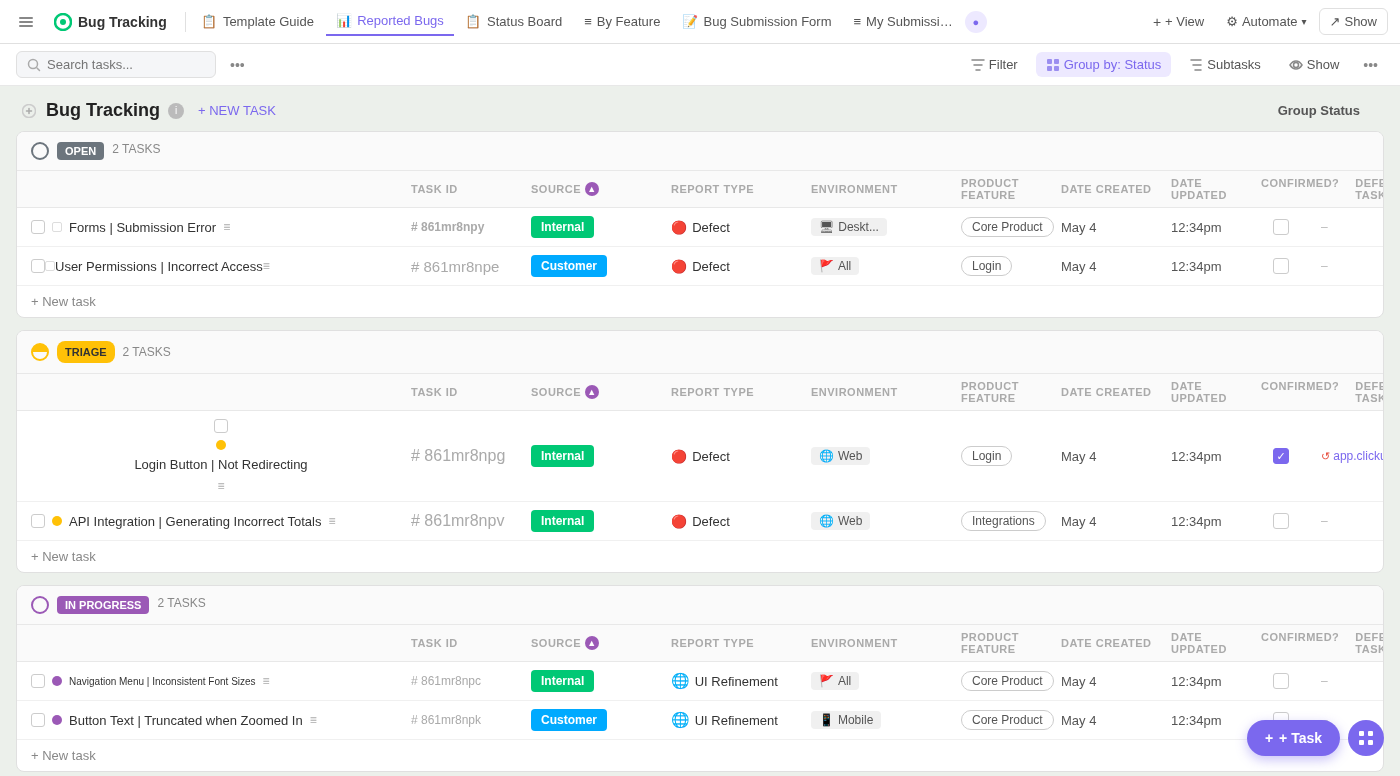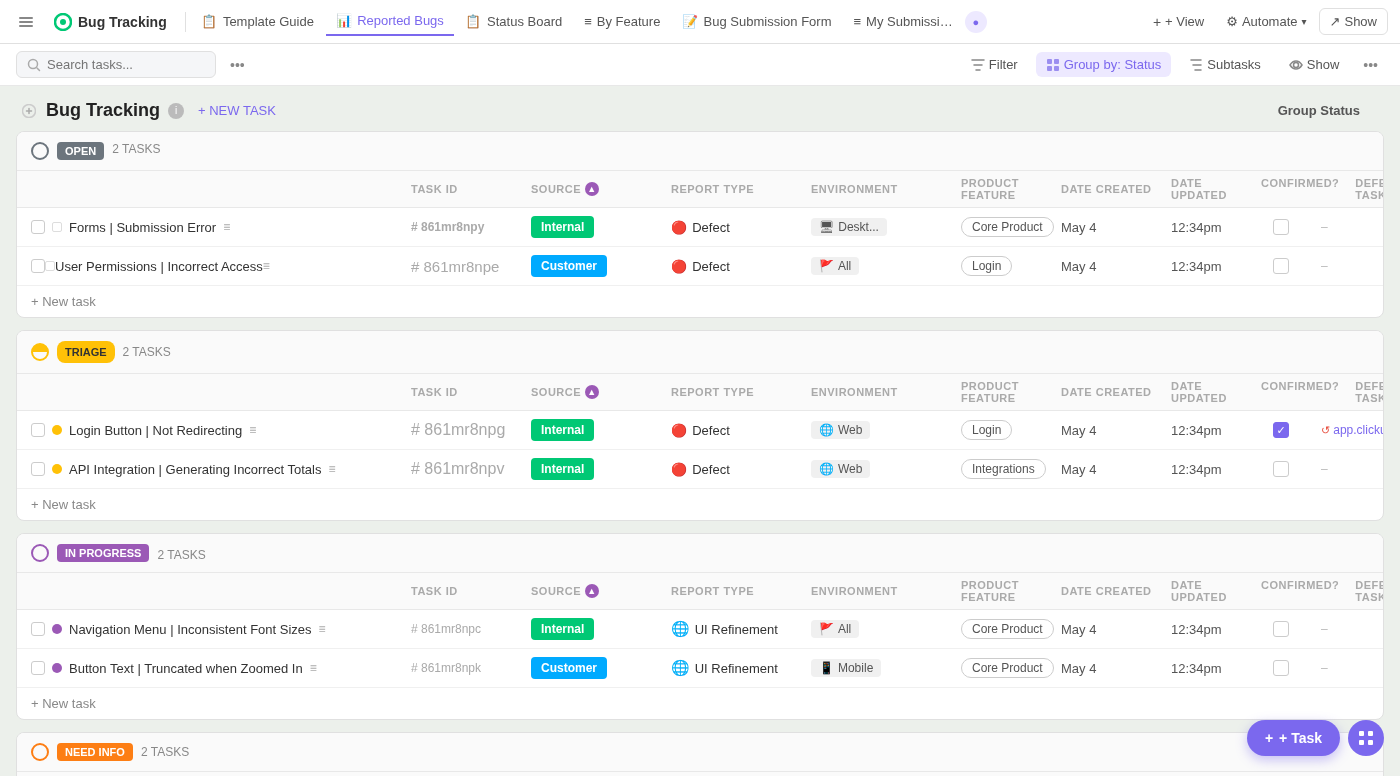--- a/index.html
+++ b/index.html
@@ -247,21 +247,21 @@
       <div style="font-size:11px;font-weight:600;color:#aaa;text-transform:uppercase;letter-spacing:0.5px;">PRODUCT FEATURE</div>
       <div style="font-size:11px;font-weight:600;color:#aaa;text-transform:uppercase;letter-spacing:0.5px;">DATE CREATED</div>
       <div style="font-size:11px;font-weight:600;color:#aaa;text-transform:uppercase;letter-spacing:0.5px;">DATE UPDATED</div>
       <div style="font-size:11px;font-weight:600;color:#aaa;text-transform:uppercase;letter-spacing:0.5px;display:flex;gap:16px;">
         <span>CONFIRMED?</span>
         <span>DEFECT TASK</span>
       </div>
     </div>
 
     <div style="display:grid;grid-template-columns:380px 120px 140px 140px 150px 100px 110px 90px 160px;align-items:center;padding:8px 14px;border-bottom:1px solid #f0f0f0;gap:0;cursor:pointer;">
-      <div style="display:flex;align-items:center;gap:7px;">
+      <div style="display:flex;align-items:center;gap:7px;flex-direction:column;">
         <div style="width:14px;height:14px;border:1px solid #ccc;border-radius:3px;cursor:pointer;flex-shrink:0;"></div>
         <span style="width:10px;height:10px;border-radius:50%;background:#ffc107;flex-shrink:0;display:inline-block;"></span>
         <span style="font-size:13px;color:#333;white-space:nowrap;overflow:hidden;text-overflow:ellipsis;max-width:270px;">Login Button | Not Redirecting</span>
         <span style="color:#aaa;font-size:12px;cursor:pointer;">≡</span>
       </div>
       <div style="font-size:16px;color:#aaa;"># 861mr8npg</div>
       <div>
         <span style="padding:4px 10px;border-radius:4px;font-size:12px;font-weight:600;color:#fff;display:inline-block;background:#00c875;">Internal</span>
       </div>
       <div style="display:flex;align-items:center;gap:5px;font-size:13px;">
@@ -325,21 +325,21 @@
         </div>
       </div>
     </div>
 
     <div style="padding:8px 14px;color:#888;font-size:13px;cursor:pointer;">
       + New task
     </div>
   </div>
   <div style="margin:0 16px 12px;border-radius:8px;background:#fff;border:1px solid #e0e0e0;overflow:hidden;">
 
-    <div style="display:flex;align-items:flex-end;gap:8px;padding:10px 14px;background:#fafafa;border-bottom:1px solid #e8e8e8;">
+    <div style="display:flex;align-items:flex-start;gap:8px;padding:10px 14px;background:#fafafa;border-bottom:1px solid #e8e8e8;">
       <div style="width:18px;height:18px;border-radius:50%;border:2px solid #9b59b6;display:flex;align-items:center;justify-content:center;cursor:pointer;flex-shrink:0;"></div>
       <span style="padding:3px 8px;border-radius:4px;font-size:11px;font-weight:700;background:#9b59b6;color:#fff;">IN PROGRESS</span>
       <span style="color:#888;font-size:12px;">2 TASKS</span>
     </div>
 
     <div style="display:grid;grid-template-columns:380px 120px 140px 140px 150px 100px 110px 90px 160px;align-items:center;padding:6px 14px;background:#fafafa;border-bottom:1px solid #e8e8e8;gap:0;">
       <div style="font-size:11px;font-weight:600;color:#aaa;text-transform:uppercase;letter-spacing:0.5px;"></div>
       <div style="font-size:11px;font-weight:600;color:#aaa;text-transform:uppercase;letter-spacing:0.5px;">TASK ID</div>
       <div style="font-size:11px;font-weight:600;color:#aaa;text-transform:uppercase;letter-spacing:0.5px;display:flex;align-items:center;gap:4px;">
         SOURCE
@@ -353,21 +353,21 @@
       <div style="font-size:11px;font-weight:600;color:#aaa;text-transform:uppercase;letter-spacing:0.5px;display:flex;gap:16px;">
         <span>CONFIRMED?</span>
         <span>DEFECT TASK</span>
       </div>
     </div>
 
     <div style="display:grid;grid-template-columns:380px 120px 140px 140px 150px 100px 110px 90px 160px;align-items:center;padding:8px 14px;border-bottom:1px solid #f0f0f0;gap:0;cursor:pointer;">
       <div style="display:flex;align-items:center;gap:7px;">
         <div style="width:14px;height:14px;border:1px solid #ccc;border-radius:3px;cursor:pointer;flex-shrink:0;"></div>
         <span style="width:10px;height:10px;border-radius:50%;background:#9b59b6;flex-shrink:0;display:inline-block;"></span>
-        <span style="font-size:13px;color:#333;white-space:nowrap;overflow:hidden;text-overflow:ellipsis;max-width:270px;">Navigation Menu | Inconsistent Font Sizes</span>
+        <span style="font-size:10px;color:#333;white-space:nowrap;overflow:hidden;text-overflow:ellipsis;max-width:270px;">Navigation Menu | Inconsistent Font Sizes</span>
         <span style="color:#aaa;font-size:12px;cursor:pointer;">≡</span>
       </div>
       <div style="font-size:12px;color:#aaa;"># 861mr8npc</div>
       <div>
         <span style="padding:4px 10px;border-radius:4px;font-size:12px;font-weight:600;color:#fff;display:inline-block;background:#00c875;">Internal</span>
       </div>
       <div style="display:flex;align-items:center;gap:5px;font-size:13px;">
         <span><span style="font-size:15px;">🌐</span></span>
         <span>UI Refinement</span>
       </div>

